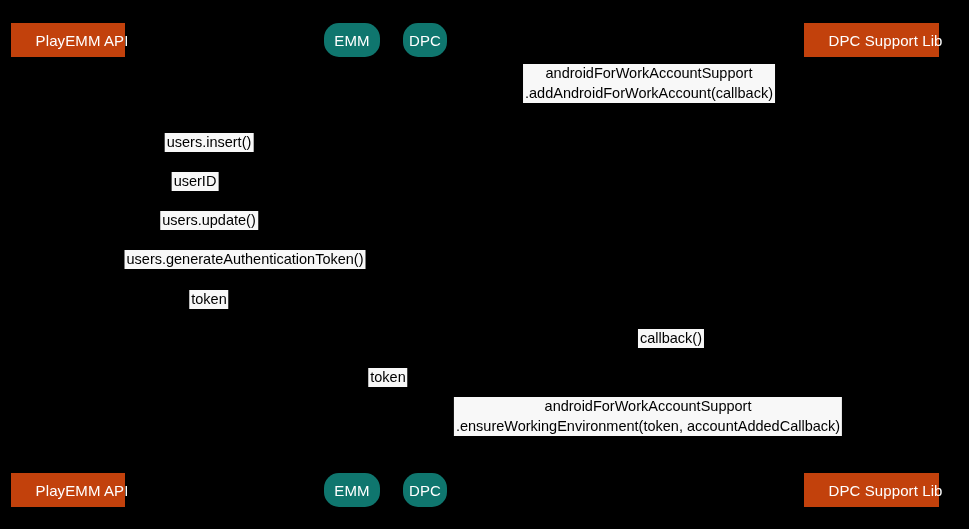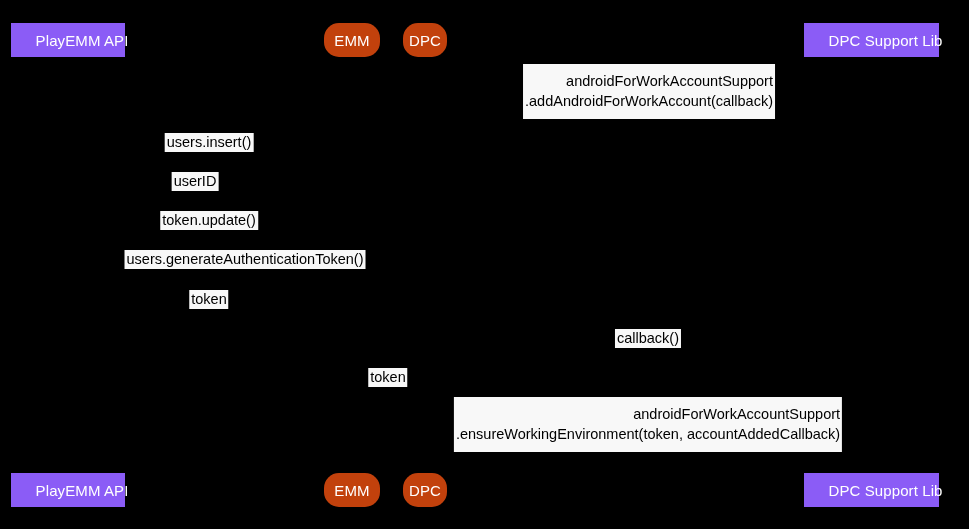--- a/index.html
+++ b/index.html
@@ -32,22 +32,22 @@
     align-items: center;
     justify-content: center;
     box-sizing: border-box;
     height: 34px;
     color: #ffffff;
     font-size: 15px;
     line-height: 1;
     white-space: nowrap;
     letter-spacing: 0.1px;
   }
-  .participant.green { background: #8b5cf6; padding-left: 28px; }
-  .participant.blue  { background: #c2410c; border-radius: 15px; }
+  .participant.green { background: #c2410c; padding-left: 28px; }
+  .participant.blue  { background: #0f766e; border-radius: 15px; }
 
   
   .msg-arrow {
     position: absolute;
     height: 1px;
     background: #000000;
   }
   .msg-arrow::after {
     content: "";
     position: absolute;
@@ -73,22 +73,21 @@
     color: #000000;
     font-size: 14.5px;
     line-height: 19px;
     white-space: pre;
     text-align: center;
     padding: 0 2px;
     transform: translateX(-50%);
   }
   .msg-label.two-line {
     line-height: 19.5px;
-    padding: 8px 2px;
-    text-align: right;
+    padding: 0 2px;
   }
 </style>
 </head>
 <body>
 
 <div id="diagram">
 
 <div class="lifeline" style="left: 67.5px;"></div>
     <div class="participant green" style="left: 11px; top: 23px; width: 114px;">
       <span>PlayEMM API</span>
@@ -117,24 +116,24 @@
     <div class="participant green" style="left: 804px; top: 473px; width: 135px;">
       <span>DPC Support Lib</span>
     </div>
     <div class="msg-arrow to-right" style="left: 425px; width: 446.5px; top: 103px;"></div>
     <div class="msg-label two-line" style="left: 649px; top: 64px;"><div>androidForWorkAccountSupport</div><div>.addAndroidForWorkAccount(callback)</div></div>
     <div class="msg-arrow to-left" style="left: 68px; width: 284px; top: 152px;"></div>
     <div class="msg-label" style="left: 209px; top: 133px;"><div>users.insert()</div></div>
     <div class="msg-arrow to-right" style="left: 68px; width: 284px; top: 191px;"></div>
     <div class="msg-label" style="left: 195px; top: 172px;"><div>userID</div></div>
     <div class="msg-arrow to-left" style="left: 68px; width: 284px; top: 230px;"></div>
-    <div class="msg-label" style="left: 209px; top: 211px;"><div>token.update()</div></div>
+    <div class="msg-label" style="left: 209px; top: 211px;"><div>users.update()</div></div>
     <div class="msg-arrow to-left" style="left: 68px; width: 284px; top: 269px;"></div>
     <div class="msg-label" style="left: 209px; top: 250px; margin-left: 36px;"><div>users.generateAuthenticationToken()</div></div>
     <div class="msg-arrow to-right" style="left: 68px; width: 284px; top: 309px;"></div>
     <div class="msg-label" style="left: 209px; top: 290px;"><div>token</div></div>
     <div class="msg-arrow to-left" style="left: 425px; width: 446.5px; top: 348px;"></div>
-    <div class="msg-label" style="left: 648px; top: 329px;"><div>callback()</div></div>
+    <div class="msg-label" style="left: 671px; top: 329px;"><div>callback()</div></div>
     <div class="msg-arrow to-right" style="left: 352px; width: 73px; top: 387px;"></div>
     <div class="msg-label" style="left: 388px; top: 368px;"><div>token</div></div>
     <div class="msg-arrow to-right" style="left: 425px; width: 446.5px; top: 436px;"></div>
     <div class="msg-label two-line" style="left: 648px; top: 397px;"><div>androidForWorkAccountSupport</div><div>.ensureWorkingEnvironment(token, accountAddedCallback)</div></div>
   </div>
 
 </body></html>

